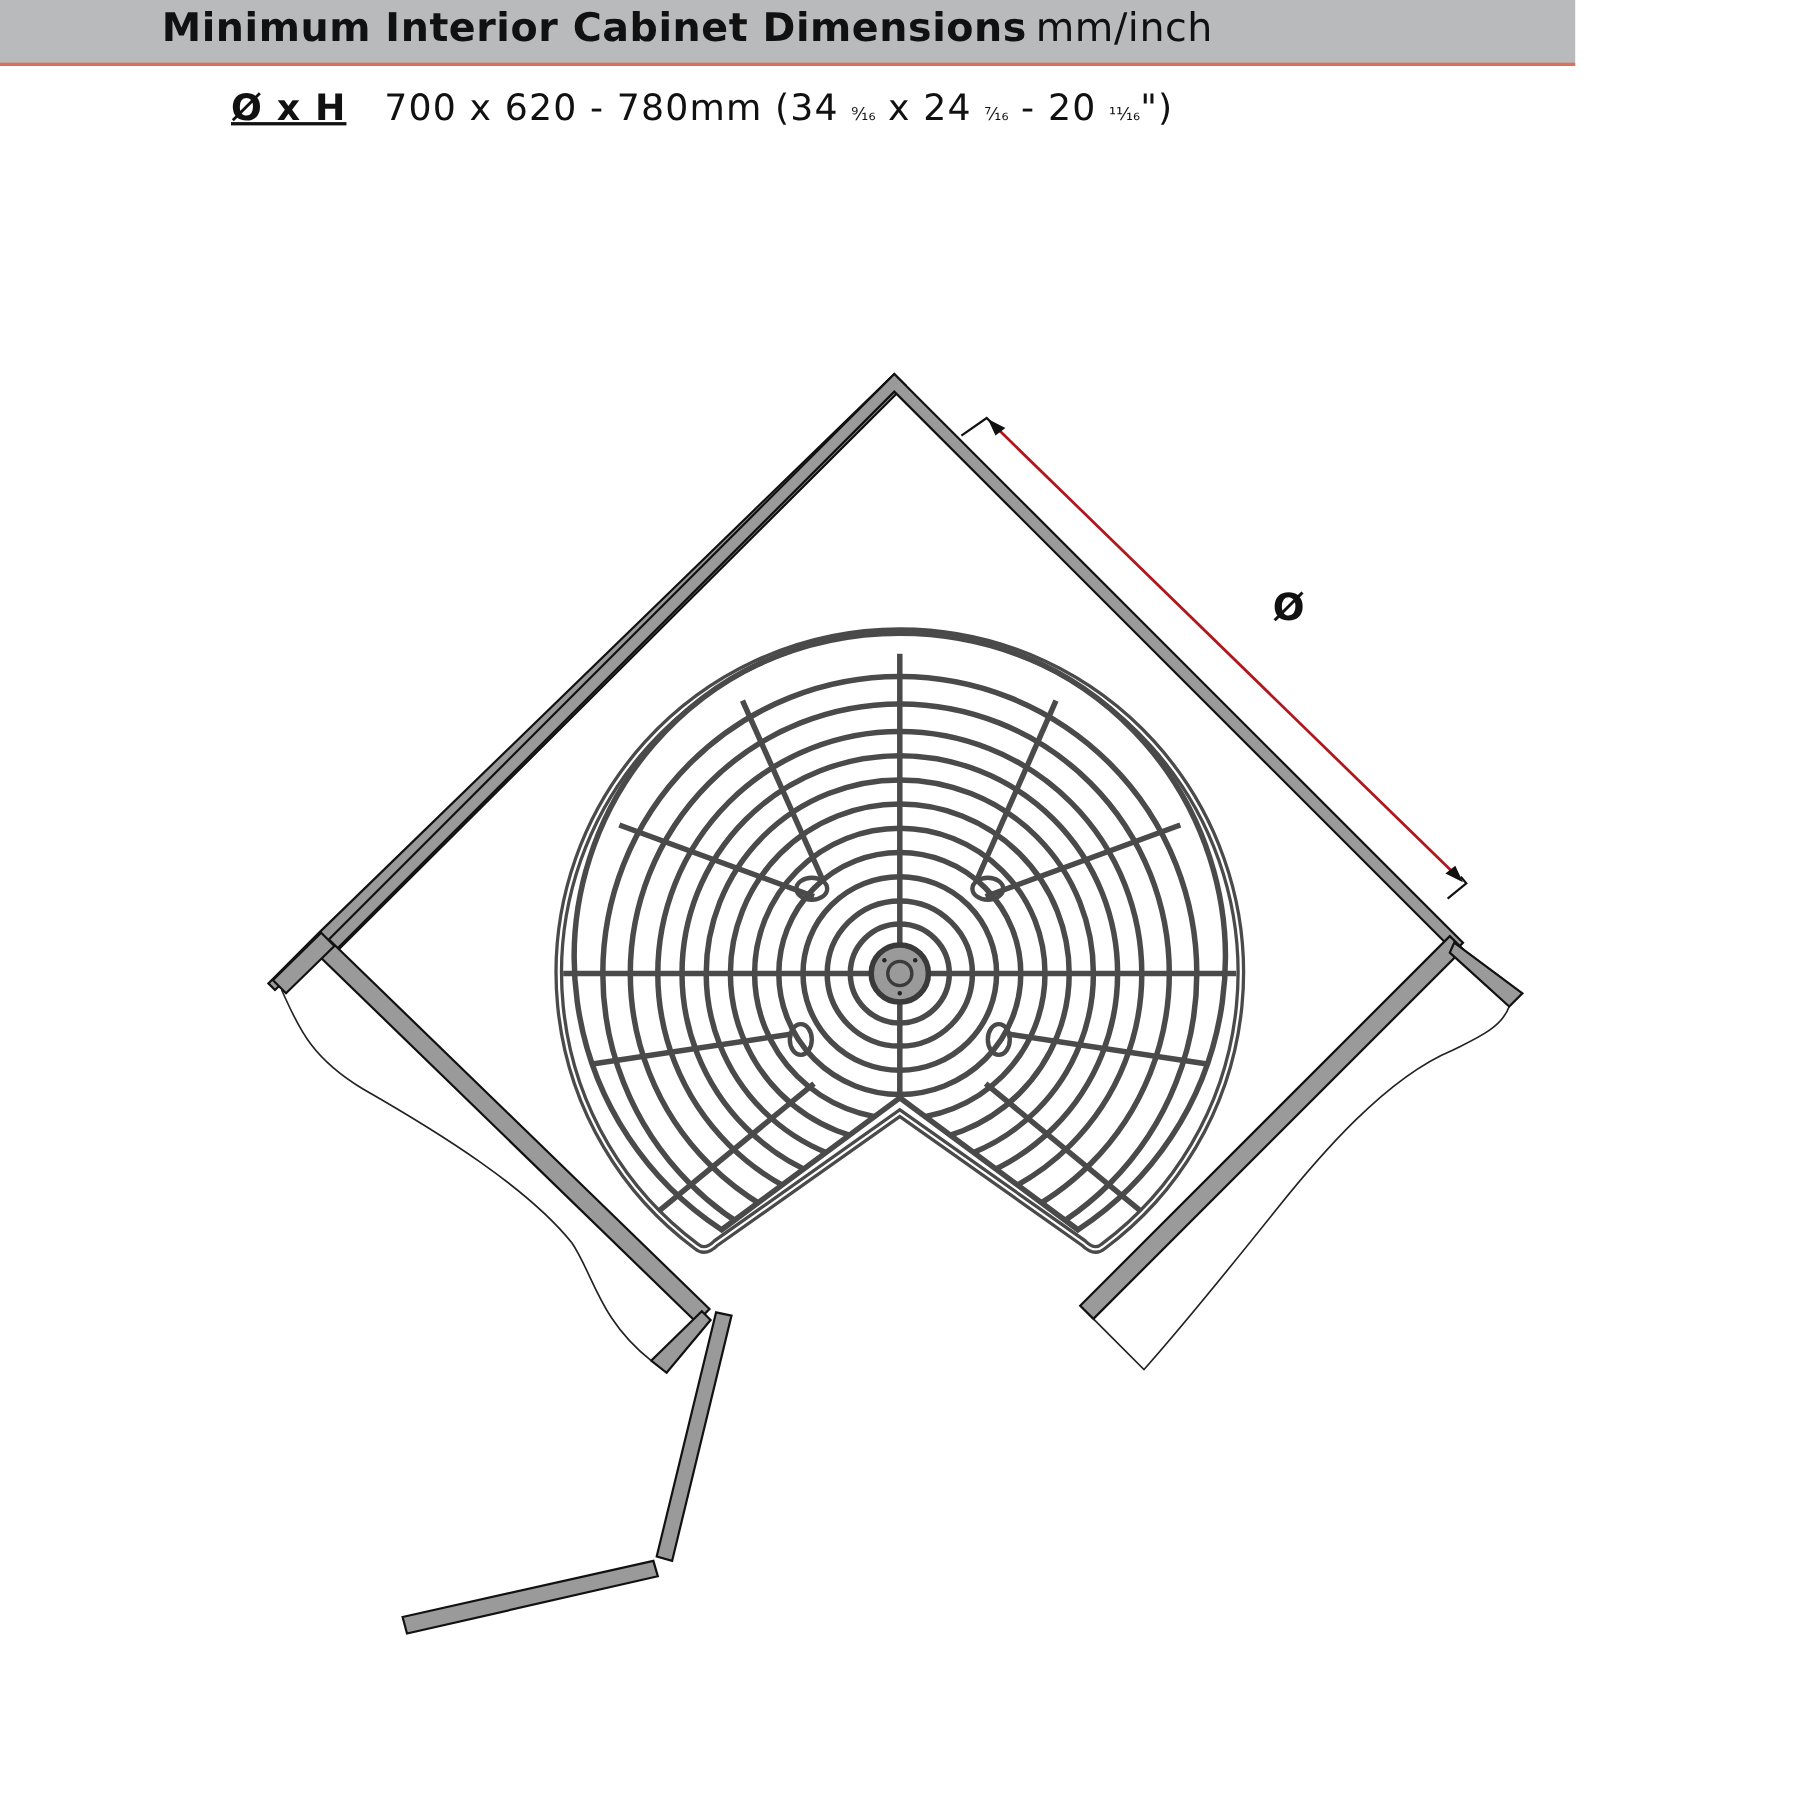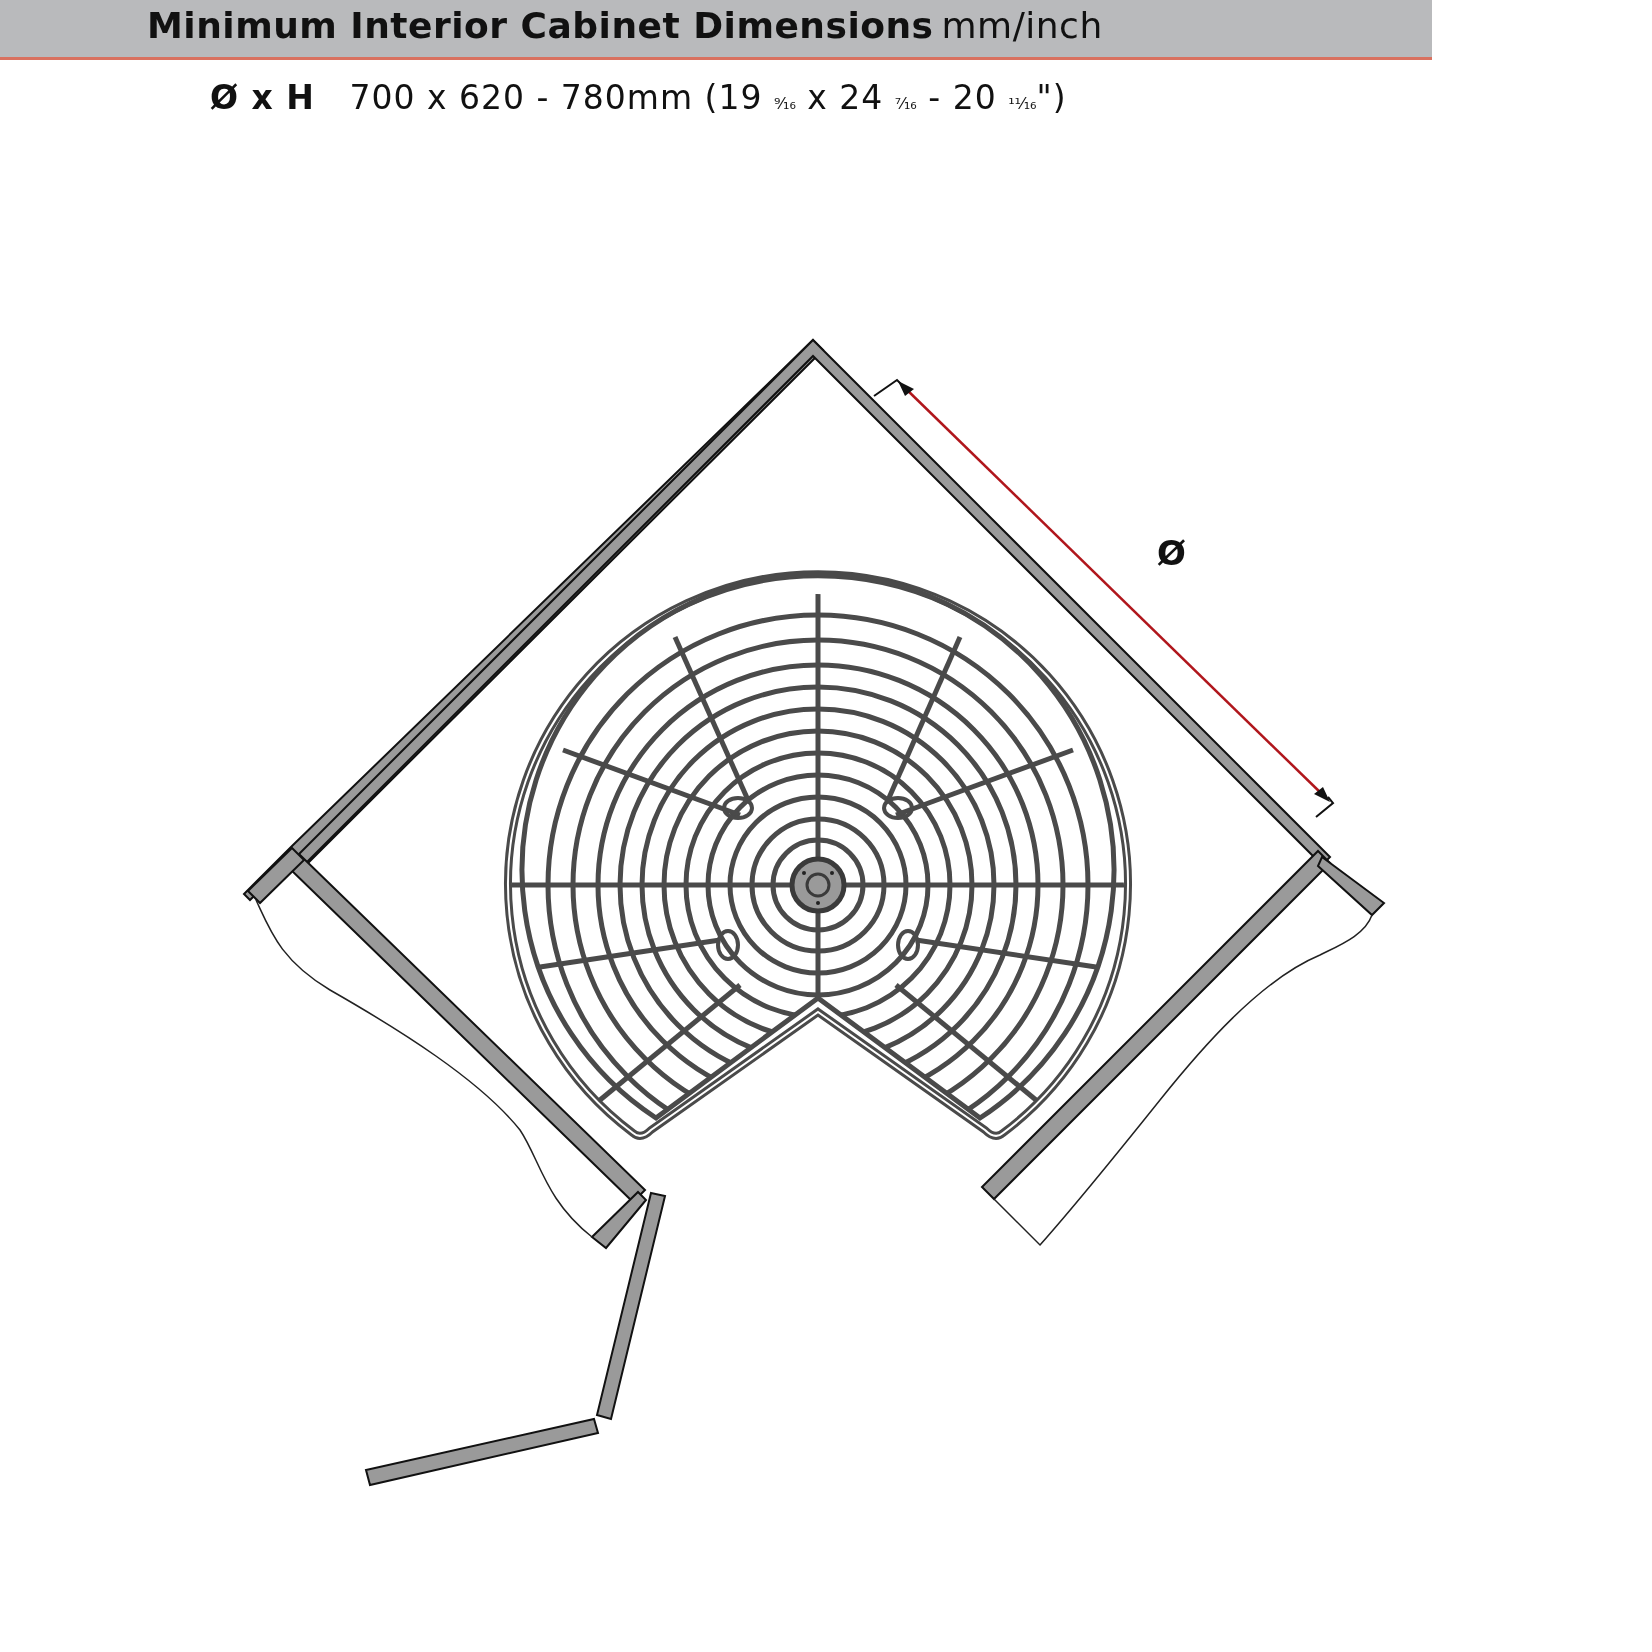--- a/index.html
+++ b/index.html
@@ -12,35 +12,35 @@
   .header-title {
     position:absolute; left:147px; top:4px; font-size:36px; line-height:44px;
     color:#111; letter-spacing:0.5px;
   }
   .header-title .strong { font-weight:bold; }
   .header-title .unit { font-weight:normal; margin-left:8px; }
   .dims {
     position:absolute; left:210px; top:78px; font-size:33px; line-height:40px;
     color:#111; white-space:pre; letter-spacing:1px;
   }
-  .dims .sym { font-weight:bold; }
+  .dims .sym { font-weight:bold;text-decoration:underline; }
   .dims .frac { font-size:16px; letter-spacing:0; }
   svg.drawing { position:absolute; left:0; top:0; }
   .dim-label {
     position:absolute; left:1157px; top:533px; font-size:34px; font-weight:bold; color:#111;
   }
 </style>
 </head>
 <body>
 
 <div class="header">
   <div class="header-title"><span class="strong">Minimum Interior Cabinet Dimensions</span><span class="unit">mm/inch</span></div>
 </div>
 
-<div class="dims"><span class="sym">Ø x H</span>   <span>700 x 620 - 780mm</span> <span>(19 </span><span class="frac">⁹⁄₁₆</span><span> x 24 </span><span class="frac">⁷⁄₁₆</span><span> - 20 </span><span class="frac">¹¹⁄₁₆</span><span>")</span></div>
+<div class="dims"><span class="sym">Ø x H</span>   <span>700 x 620 - 780mm</span> <span>(34 </span><span class="frac">⁹⁄₁₆</span><span> x 24 </span><span class="frac">⁷⁄₁₆</span><span> - 20 </span><span class="frac">¹¹⁄₁₆</span><span>")</span></div>
 
 <svg class="drawing" width="1652" height="1652" viewBox="0 0 1652 1652">
   <defs>
     <clipPath id="basketClip">
       <path d="M 818 1000 L 1000 1135 Q 1010 1145 1018 1135 A 308 308 0 1 0 615 1135 Q 625 1145 635 1135 Z"></path>
     </clipPath>
   </defs>
 
   <g fill="#9a9a9a" stroke="#111" stroke-width="2" stroke-linejoin="miter">
 

